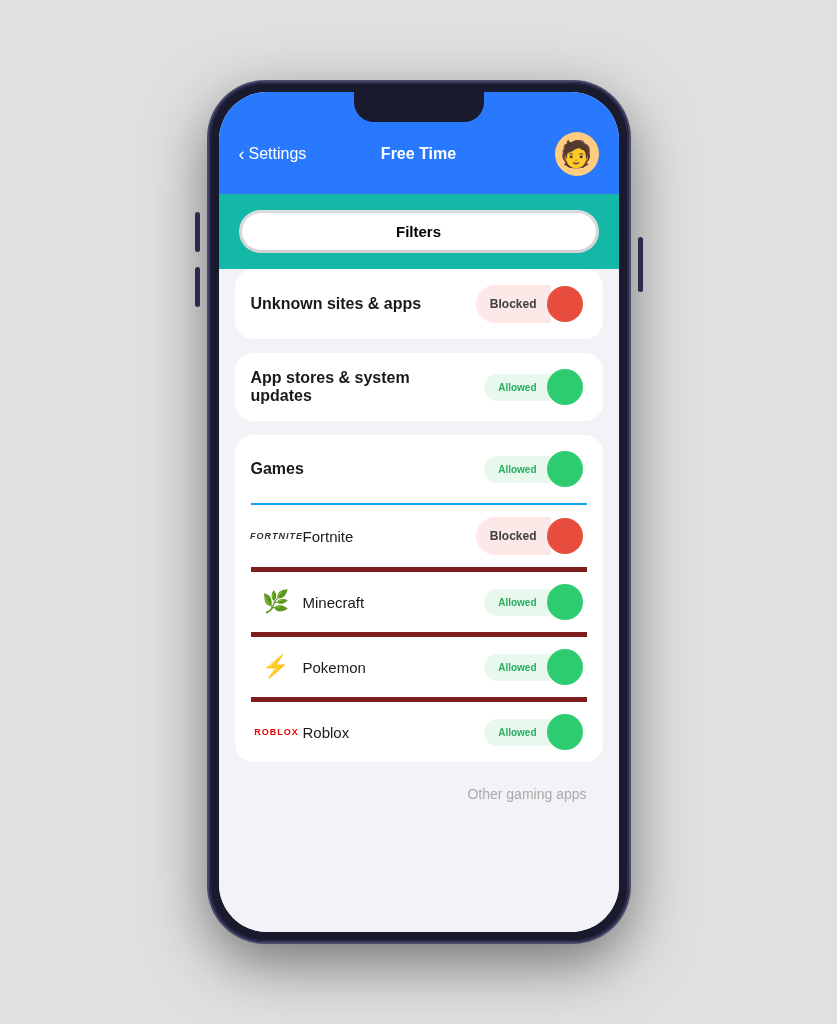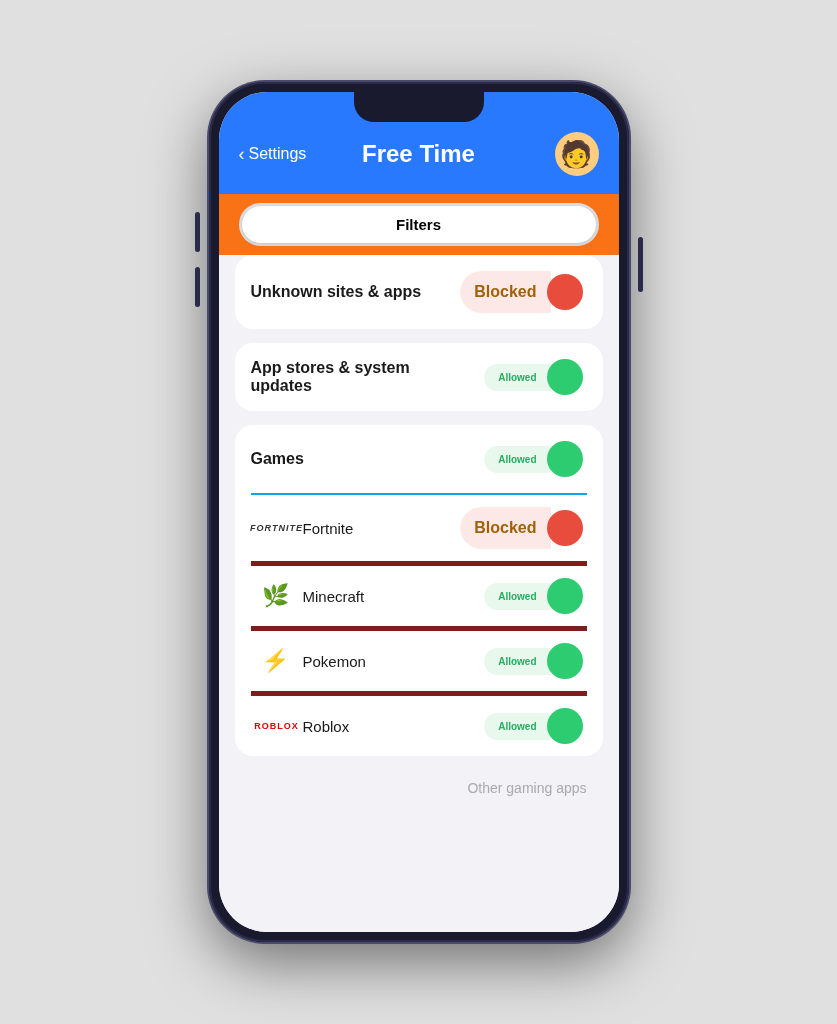--- a/index.html
+++ b/index.html
@@ -91,43 +91,43 @@
       gap: 4px;
     }
 
     .back-chevron {
       font-size: 18px;
       color: white;
     }
 
     .header-title {
       color: white;
-      font-size: 24px;
+      font-size: 16px;
       font-weight: 700;
       position: absolute;
       left: 50%;
       transform: translateX(-50%);
     }
 
     .avatar {
       width: 44px;
       height: 44px;
       border-radius: 50%;
       overflow: hidden;
       background: #ffcc80;
       display: flex;
       align-items: center;
       justify-content: center;
       font-size: 26px;
     }
 
     
     .tab-container {
-      background: #f97316;
-      padding: 9px 20px;
+      background: #14b8a6;
+      padding: 16px 20px;
     }
 
     .tab-segment {
       background: #e0e0e5;
       border-radius: 25px;
       display: flex;
       padding: 3px;
     }
 
     .tab-item {
@@ -226,23 +226,23 @@
       align-items: center;
       gap: 0;
       border-radius: 25px;
       overflow: hidden;
     }
 
     .badge-blocked {
       background: #fde8e8;
       padding: 12px 14px;
       border-radius: 25px 0 0 25px;
-      font-size: 16px;
+      font-size: 12px;
       font-weight: 600;
-      color: #a16207;
+      color: #404040;
     }
 
     .badge-allowed {
       background: #e8f8ec;
       padding: 8px 14px;
       border-radius: 25px 0 0 25px;
       font-size: 10px;
       font-weight: 600;
       color: #27ae60;
     }

